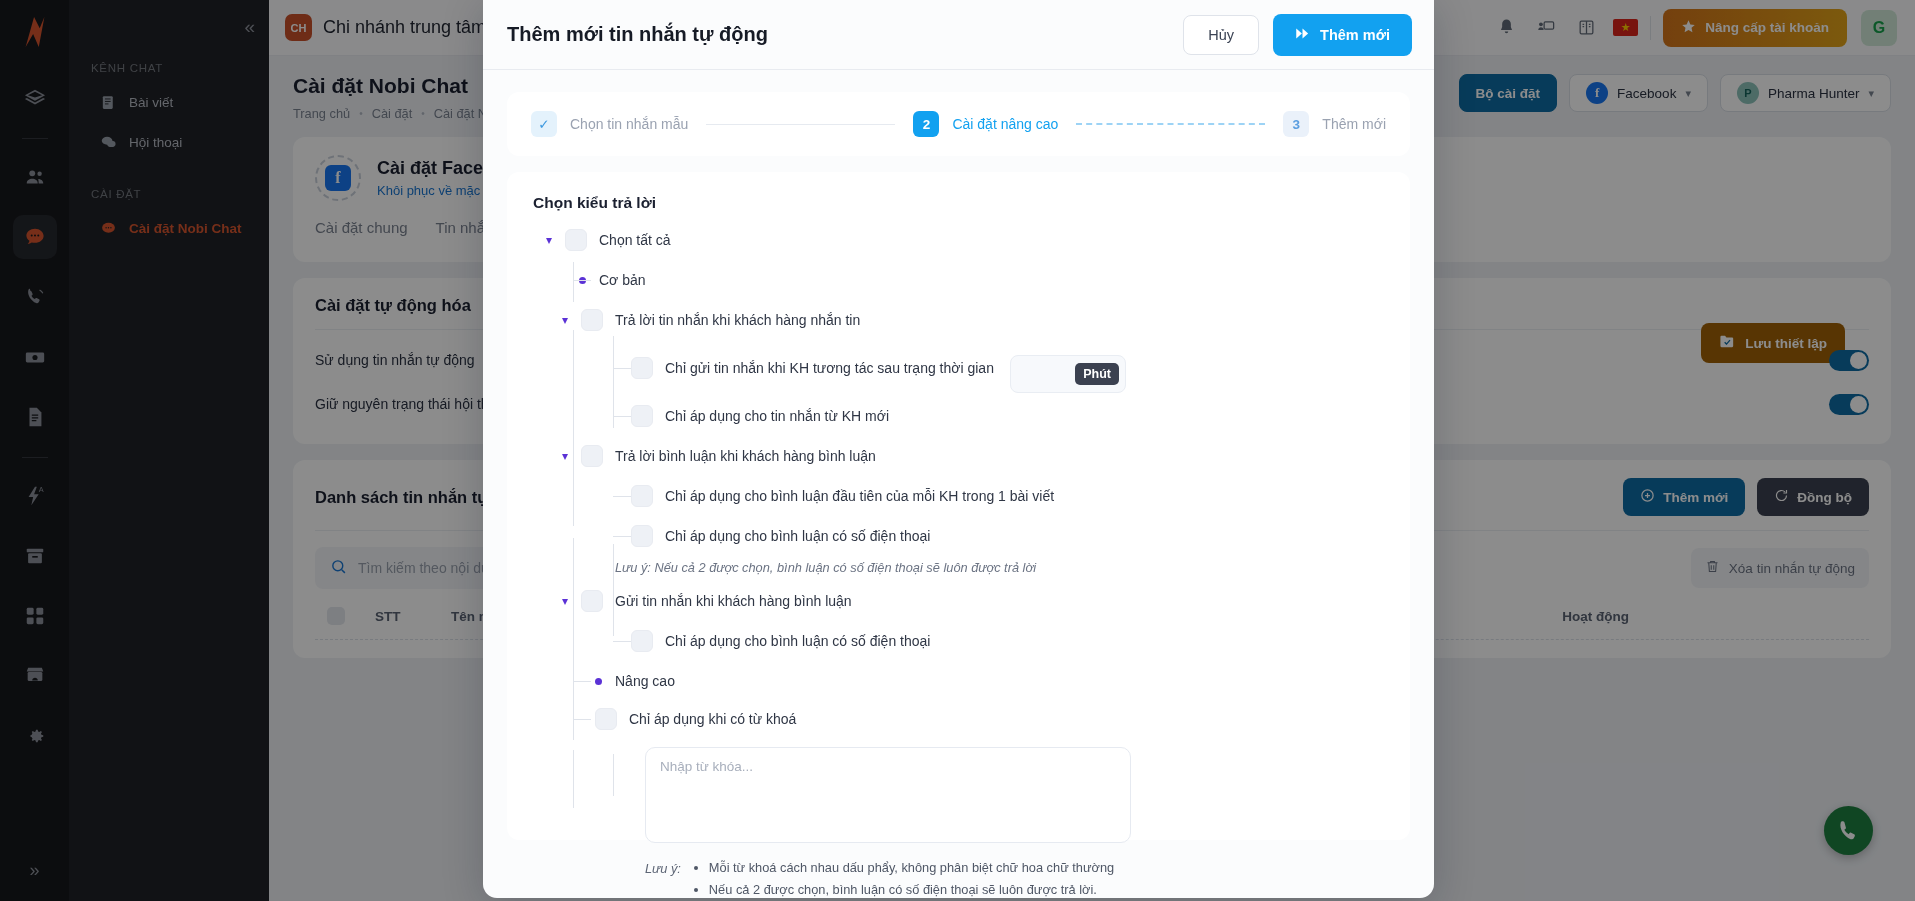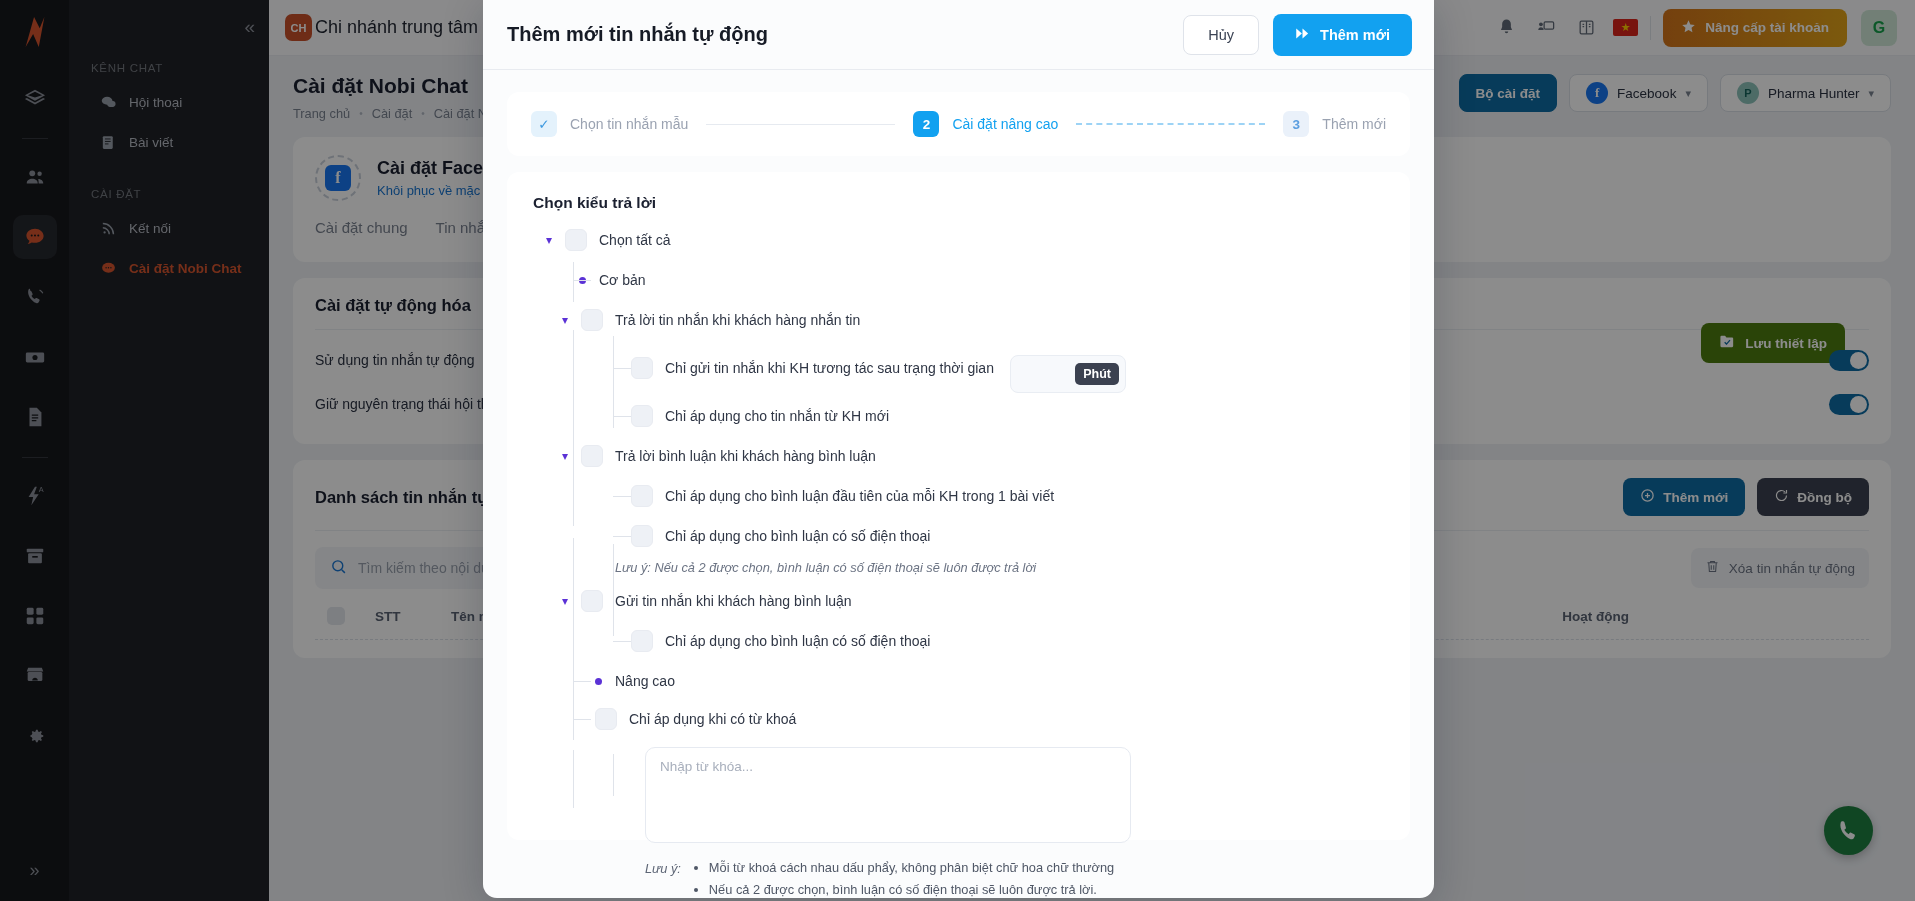--- a/index.html
+++ b/index.html
@@ -51,21 +51,21 @@
   .nav-item .nav-ico svg { width: 17px; height: 17px; }
   .nav-item.active { color: #d7552e; font-weight: 600; }
   .nav-item.active .nav-ico { color: #d7552e; }
 
   
   .topbar {
     position: absolute; left: 269px; top: 0; right: 0; height: 56px;
     background: #fbfcfd; display: flex; align-items: center;
     padding: 0 18px 0 16px; z-index: 4; border-bottom: 1px solid #e9ecf0;
   }
-  .branch-chip { display: flex; align-items: center; gap: 3px; }
+  .branch-chip { display: flex; align-items: center; gap: 11px; }
   .branch-badge {
     width: 27px; height: 27px; border-radius: 7px; background: #c8502b; color:#fff;
     font-size: 11px; font-weight: 700; display: flex; align-items: center; justify-content: center;
   }
   .branch-name { font-size: 18px; color: #1f2430; font-weight: 500; }
   .topbar-spacer { flex: 1; }
   .tb-ico { width: 34px; height: 34px; display:flex; align-items:center; justify-content:center; color:#626a78; margin-left: 6px; cursor:pointer; }
   .tb-ico svg { width: 19px; height: 19px; }
   .flag-vn { width: 25px; height: 17px; background: #da251d; border-radius: 2px; display:flex; align-items:center; justify-content:center; color:#ffcd00; font-size: 11px; margin-left: 10px; }
   .tb-divider { width: 1px; height: 24px; background: #dfe3e9; margin: 0 12px; }
@@ -101,21 +101,21 @@
   .card { background:#fff; border-radius: 12px; margin-top: 16px; padding: 18px 22px; }
   .card-fb-head { display:flex; align-items:center; gap:16px; }
   .fb-dash-ring { width:46px;height:46px;border-radius:50%;border:2px dashed #c9d0da; display:flex;align-items:center;justify-content:center; }
   .fb-sq { width:26px;height:26px;border-radius:6px;background:#1877f2;color:#fff;display:flex;align-items:center;justify-content:center;font-size:16px;font-weight:700;font-family:"Liberation Serif",serif; }
   .fb-title { font-size: 18px; font-weight: 600; color:#1b2030; }
   .fb-restore { font-size: 13px; color:#1976d2; margin-top:4px; cursor:pointer; }
   .tab-row { display:flex; gap: 28px; margin-top: 18px; font-size: 15px; color:#7b8391; }
   .tab-row .tab { padding-bottom: 8px; cursor:pointer; }
   .save-setup {
     position:absolute; right: 46px; top: 186px; height: 40px; padding: 0 18px; border-radius: 8px;
-    background:#4d7c0f; color:#fff; font-size:13.5px; font-weight:600; display:flex;align-items:center;gap:9px; cursor:pointer;
+    background:#a16207; color:#fff; font-size:13.5px; font-weight:600; display:flex;align-items:center;gap:9px; cursor:pointer;
   }
   .save-setup svg{width:17px;height:17px;}
 
   .sec-title { font-size: 16.5px; font-weight: 700; color:#1b2030; }
   .sec-div { height:1px; background:#eceff3; margin: 14px 0 8px; }
   .setting-row { display:flex; align-items:center; justify-content:space-between; height: 44px; font-size: 14px; color:#2b3242; }
   .toggle { width:40px; height:21px; border-radius: 11px; background:#0d6ca5; position:relative; cursor:pointer; }
   .toggle::after { content:""; position:absolute; right:2px; top:2px; width:17px;height:17px;border-radius:50%;background:#fff; }
 
   .list-head { display:flex; align-items:center; justify-content:space-between; }
@@ -322,46 +322,37 @@
 
     <div class="nav-panel">
       <div class="nav-collapse">
         <span>«</span>
       </div>
 
       <div class="nav-group-label">KÊNH CHAT</div>
       <div class="nav-item">
         <span class="nav-ico">
           <svg viewBox="0 0 24 24" fill="currentColor">
+              <rect x="4" y="3" width="14" height="18" rx="1.6"></rect>
+              <path d="M7 7h8M7 10.5h8M7 14h5" stroke="#202227" stroke-width="1.3"></path>
+            </svg>
+        </span>
+        <span>Bài viết</span>
+      </div>
+      <div class="nav-item">
+        <span class="nav-ico">
+          <svg viewBox="0 0 24 24" fill="currentColor">
               <ellipse cx="10" cy="9.5" rx="7.5" ry="5.5"></ellipse>
               <ellipse cx="16" cy="14" rx="6" ry="4.4"></ellipse>
             </svg>
         </span>
         <span>Hội thoại</span>
       </div>
-      <div class="nav-item">
-        <span class="nav-ico">
-          <svg viewBox="0 0 24 24" fill="currentColor">
-              <rect x="4" y="3" width="14" height="18" rx="1.6"></rect>
-              <path d="M7 7h8M7 10.5h8M7 14h5" stroke="#202227" stroke-width="1.3"></path>
-            </svg>
-        </span>
-        <span>Bài viết</span>
-      </div>
 
       <div class="nav-group-label second">CÀI ĐẶT</div>
-      <div class="nav-item">
-        <span class="nav-ico">
-          <svg viewBox="0 0 24 24" fill="none" stroke="currentColor" stroke-width="2">
-              <circle cx="6.5" cy="17.5" r="1.6" fill="currentColor" stroke="none"></circle>
-              <path d="M4 11a9 9 0 019 9M4 5a15 15 0 0115 15"></path>
-            </svg>
-        </span>
-        <span>Kết nối</span>
-      </div>
       <div class="nav-item active">
         <span class="nav-ico">
           <svg viewBox="0 0 24 24" fill="currentColor">
               <ellipse cx="12" cy="11" rx="9" ry="7"></ellipse>
               <circle cx="8.6" cy="11" r="1" fill="#202227"></circle>
               <circle cx="12" cy="11" r="1" fill="#202227"></circle>
               <circle cx="15.4" cy="11" r="1" fill="#202227"></circle>
             </svg>
         </span>
         <span>Cài đặt Nobi Chat</span>

